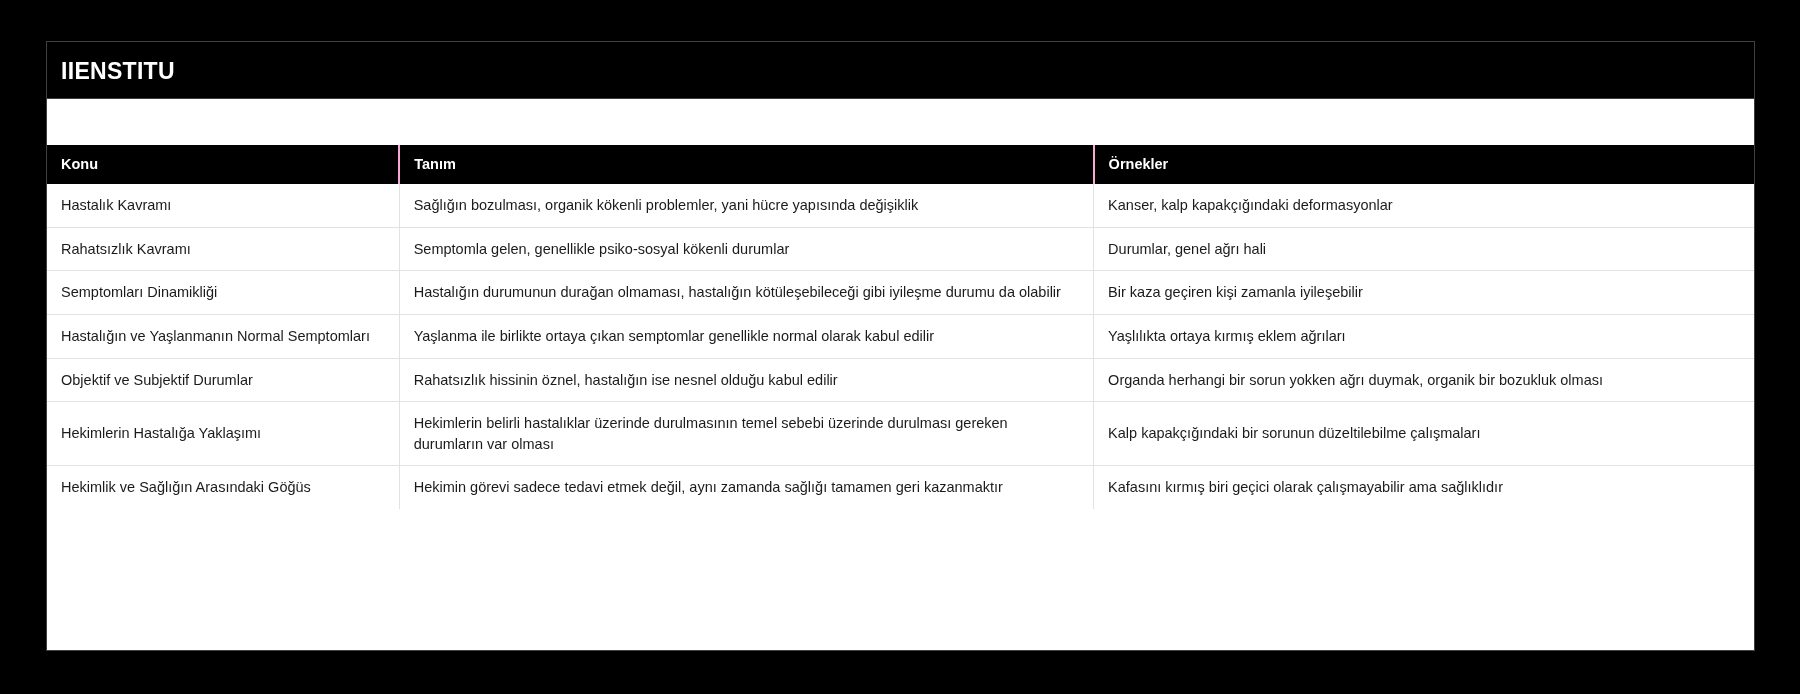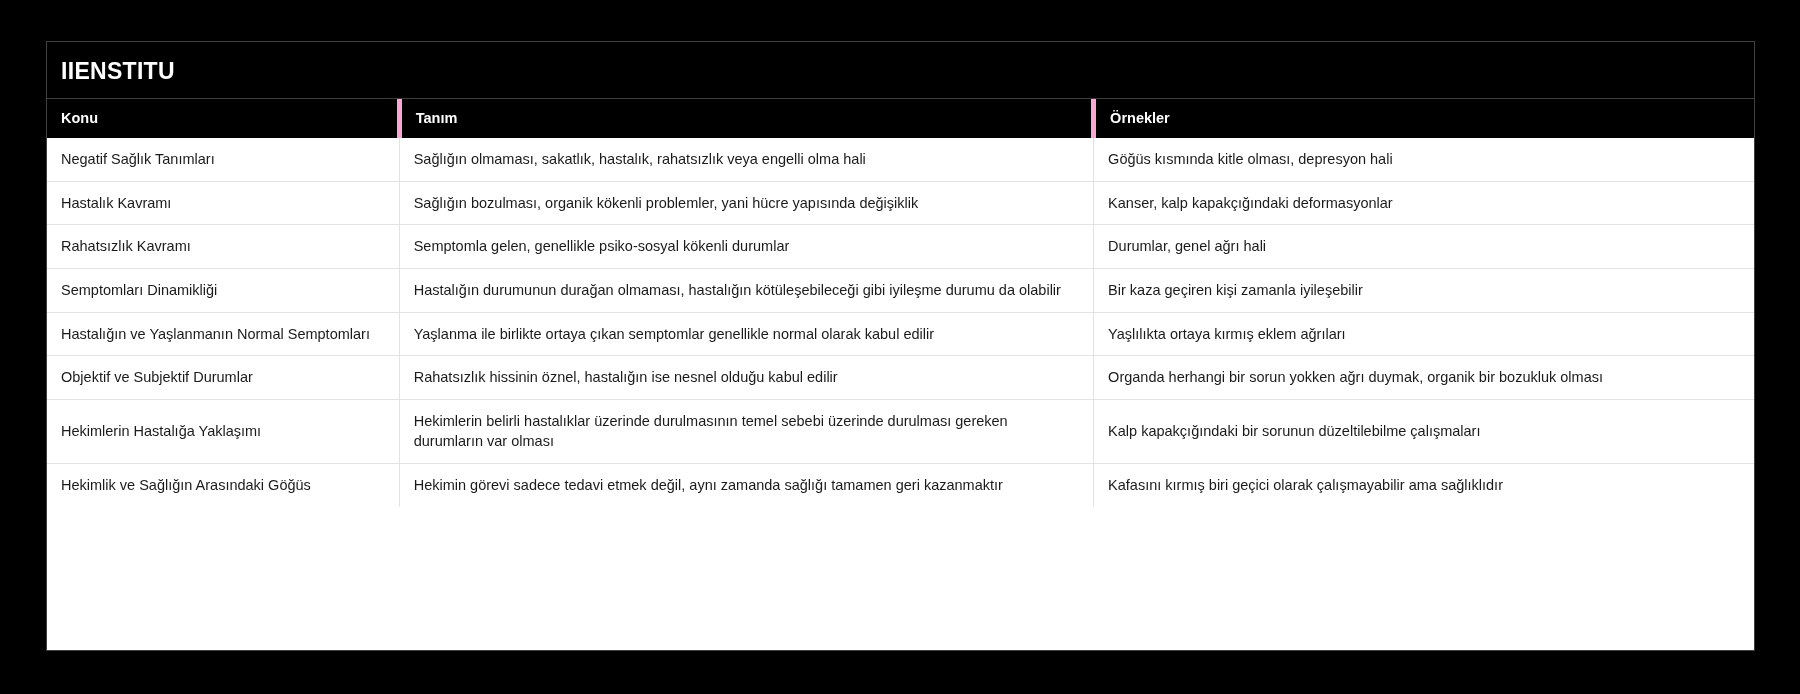--- a/index.html
+++ b/index.html
@@ -25,20 +25,21 @@
 
   .card {
     width: 100%;
     height: 100%;
     background: #ffffff;
     border: 1px solid #3f3f3f;
     box-sizing: border-box;
     display: flex;
     flex-direction: column;
     overflow: hidden;
+    gap: 46px;
   }
 
   .brand-bar {
     background: #000000;
     padding: 17px 0 14px 14px;
     border-bottom: 1px solid #3d3d3d;
     flex: 0 0 auto;
   }
 
   .brand-title {
@@ -57,21 +58,21 @@
   }
 
   table.data-table thead th {
     background: #000000;
     color: #ffffff;
     font-size: 14.5px;
     font-weight: bold;
     text-align: left;
     padding: 11px 14px 12px 14px;
     vertical-align: middle;
-    border-right: 5px solid #f9a8d4;
+    border-right: 2px solid #f9a8d4;
     box-sizing: border-box;
   }
   table.data-table thead th:last-child {
     border-right: none;
   }
 
   table.data-table tbody td {
     font-size: 14.5px;
     color: #1b1b1b;
     text-align: left;
@@ -117,25 +118,20 @@
         </colgroup>
         <thead>
           <tr>
             <th>Konu</th>
             <th>Tanım</th>
             <th>Örnekler</th>
           </tr>
         </thead>
         <tbody>
           <tr>
-            <td>Negatif Sağlık Tanımları</td>
-            <td>Sağlığın olmaması, sakatlık, hastalık, rahatsızlık veya engelli olma hali</td>
-            <td>Göğüs kısmında kitle olması, depresyon hali</td>
-          </tr>
-          <tr>
             <td>Hastalık Kavramı</td>
             <td>Sağlığın bozulması, organik kökenli problemler, yani hücre yapısında değişiklik</td>
             <td>Kanser, kalp kapakçığındaki deformasyonlar</td>
           </tr>
           <tr>
             <td>Rahatsızlık Kavramı</td>
             <td>Semptomla gelen, genellikle psiko-sosyal kökenli durumlar</td>
             <td>Durumlar, genel ağrı hali</td>
           </tr>
           <tr>

